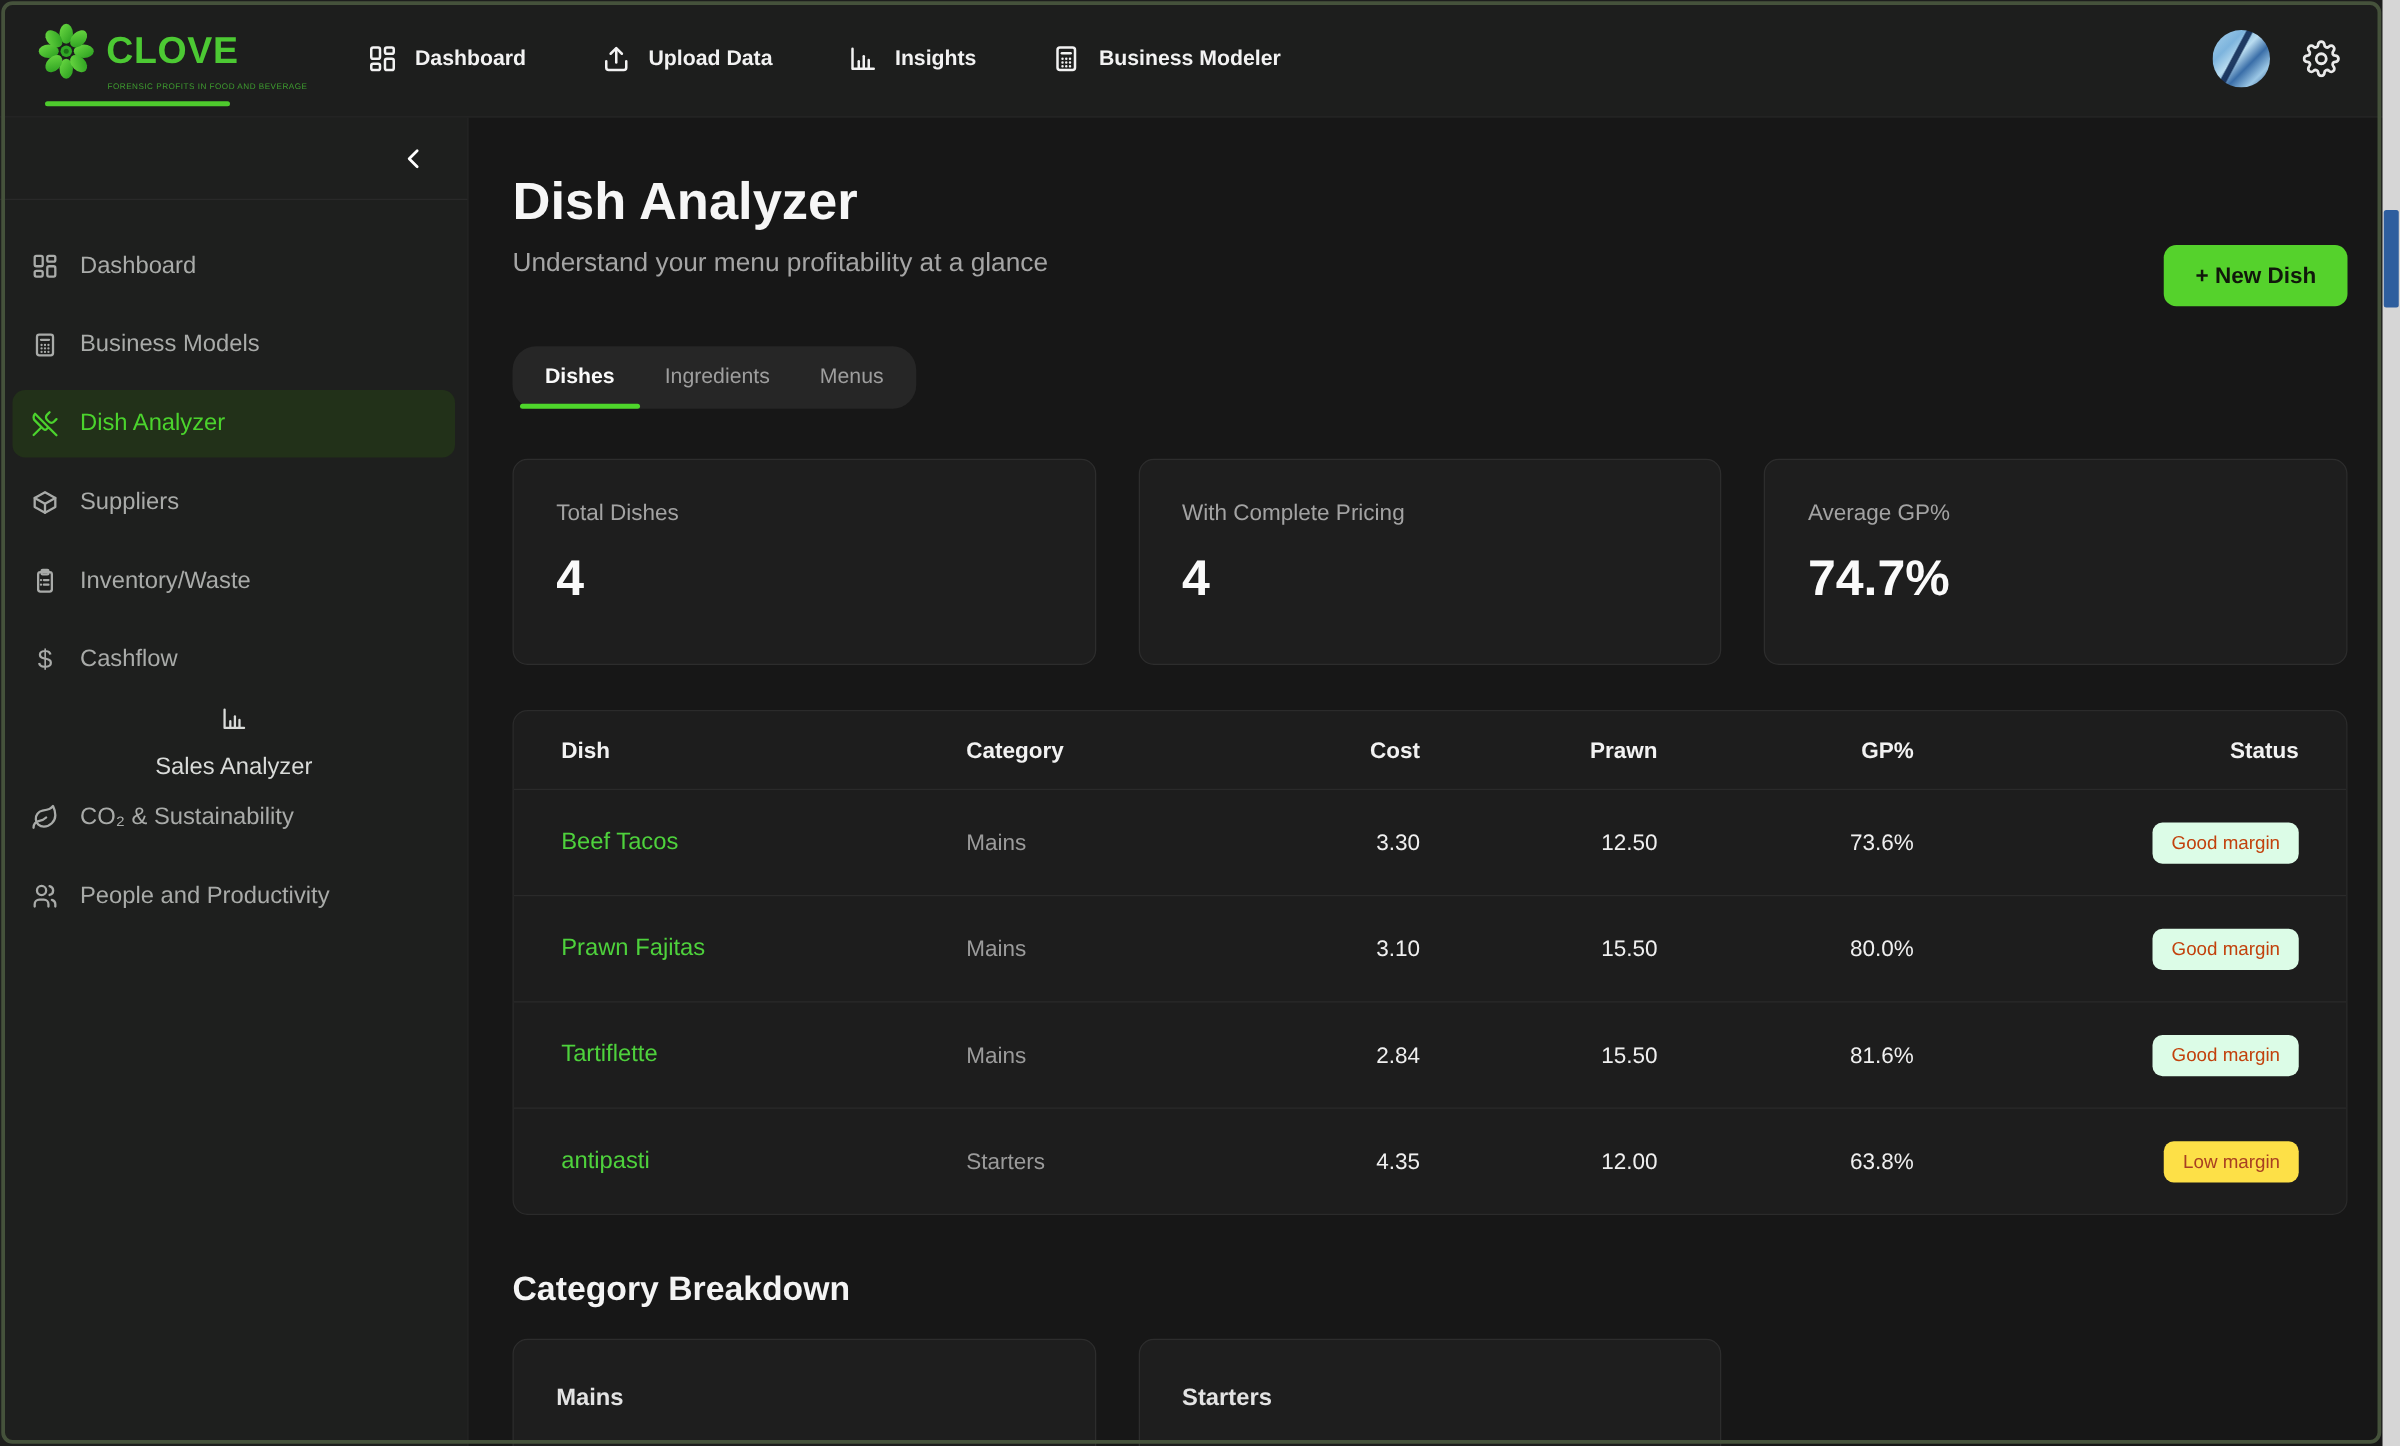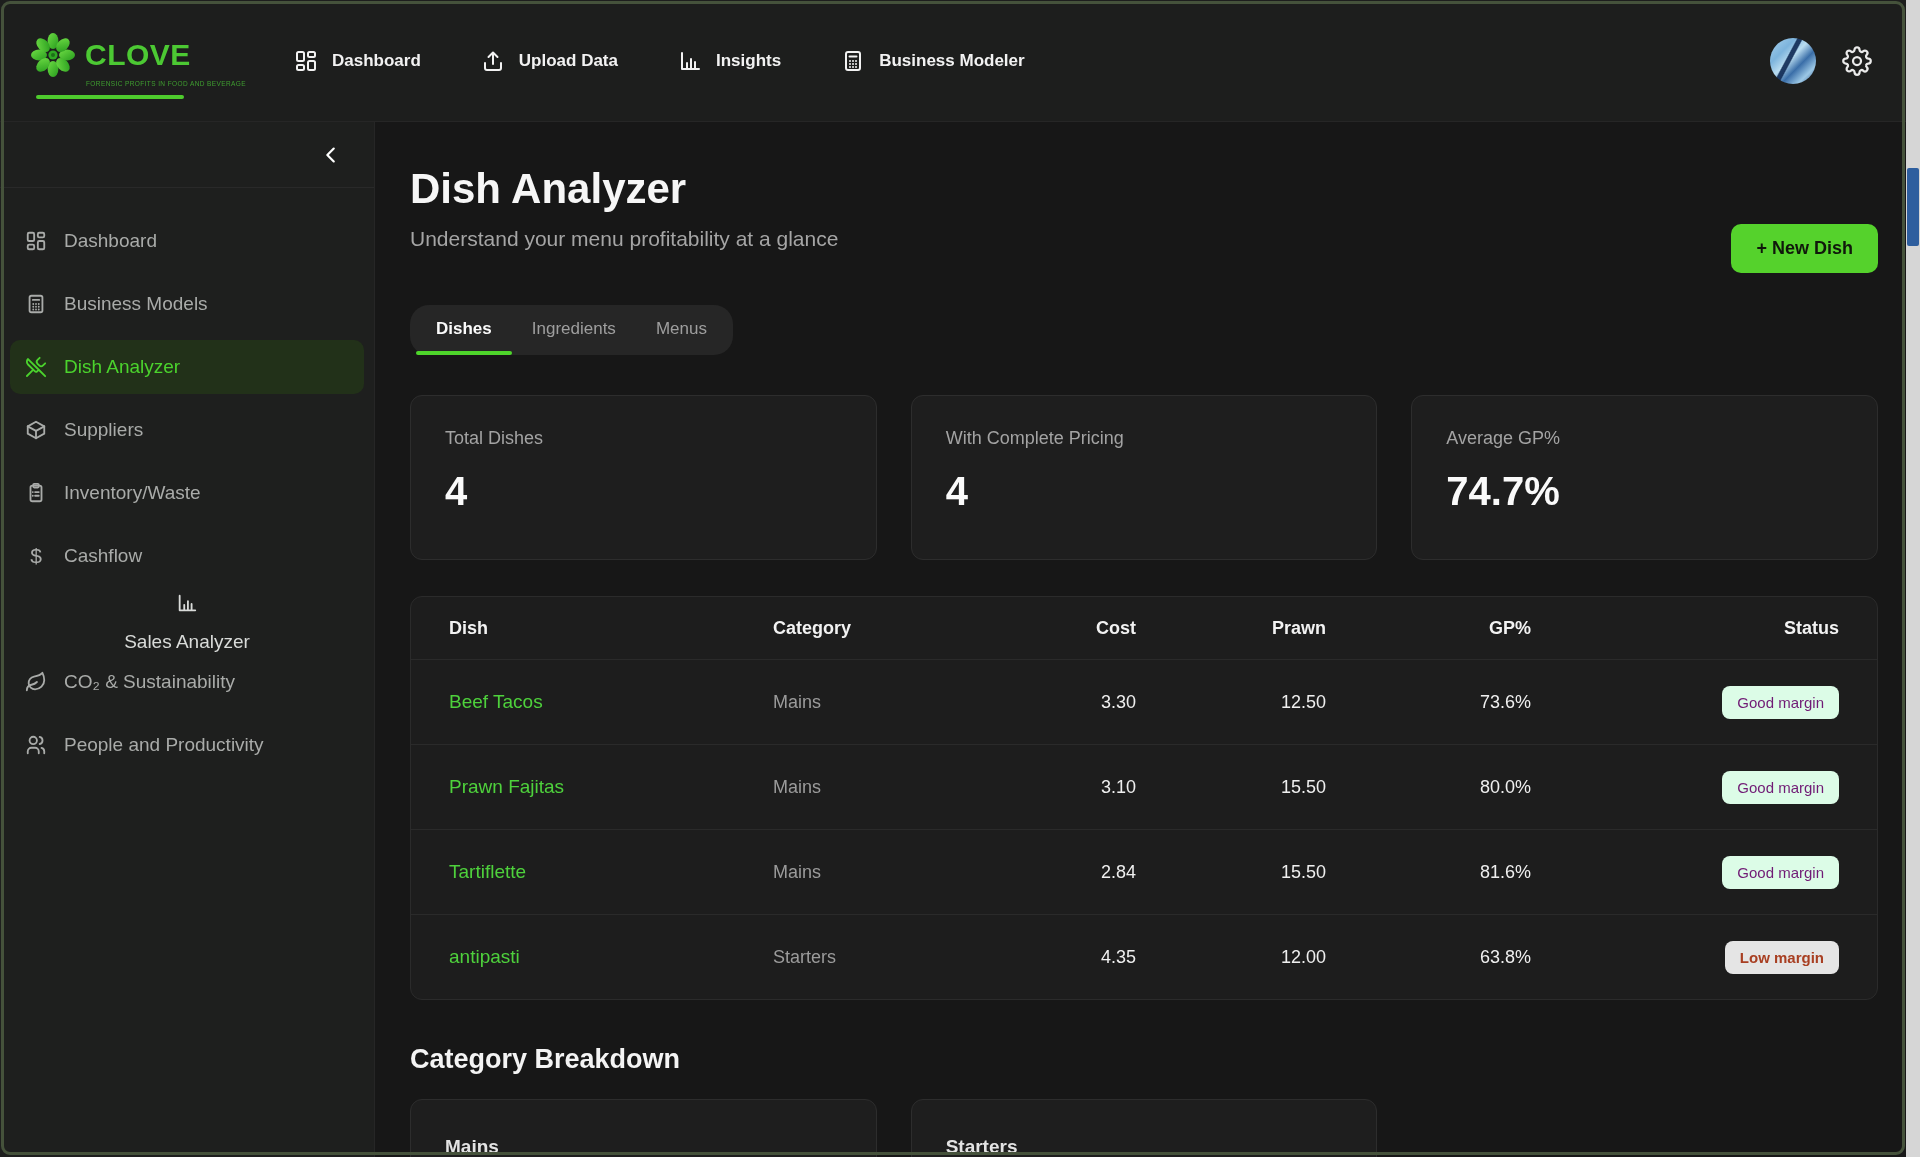--- a/index.html
+++ b/index.html
@@ -5,21 +5,21 @@
   * { margin:0; padding:0; box-sizing:border-box; }
   html,body { width:1920px; height:1157px; overflow:hidden; }
   body {
     font-family:"Liberation Sans", sans-serif;
     background:#171717; color:#f0f0f0; position:relative;
   }
   svg { display:block; }
 
   
   .topbar {
-    height:122px; background:#1d1e1d; border-bottom:1px solid #262626;
+    height:94px; background:#1d1e1d; border-bottom:1px solid #262626;
     display:flex; align-items:center; padding:0 30px; position:relative; z-index:2;
   }
   .brand { display:flex; flex-direction:column; position:relative; padding-bottom:12px; margin-top:10px; }
   .brand-row { display:flex; align-items:center; gap:9px; }
   .brand-name { font-size:30px; font-weight:800; letter-spacing:.5px; color:#4cc933; }
   .brand-tagline { font-size:6.5px; letter-spacing:.4px; color:#3f9e30; margin-left:56px; margin-top:2px; white-space:nowrap; }
   .brand-underline { position:absolute; bottom:0; left:6px; width:148px; height:4px; background:#4ecb2d; border-radius:2px; }
 
   .topnav { display:flex; align-items:center; gap:60px; margin-left:48px; }
   .topnav-item { display:flex; align-items:center; gap:14px; color:#f2f2f2; font-size:17px; font-weight:600; cursor:pointer; }
@@ -76,22 +76,22 @@
 
   .table-card { margin-top:36px; background:#1d1d1d; border:1px solid #2b2b2b; border-radius:12px; overflow:hidden; }
   .t-grid { display:grid; grid-template-columns:324px 1fr 120px 190px 205px 308px; align-items:center; padding:0 38px; }
   .t-head { height:62px; font-size:18px; font-weight:700; color:#f2f2f2; }
   .t-row { height:85px; border-top:1px solid #2a2a2a; }
   .col-r { text-align:right; }
   .cell-dish { font-size:19px; font-weight:400; color:#4ed13c; cursor:pointer; }
   .cell-cat { font-size:18px; color:#9b9b9b; }
   .cell-num { font-size:18px; color:#efefef; }
   .badge { display:inline-block; justify-self:end; font-size:15px; font-weight:500; padding:8px 15px; border-radius:8px; }
-  .badge-good { background:#dcfce7; color:#701a75; }
-  .badge-low { background:#e5e5e5; color:#a83f22;font-weight:bold; }
+  .badge-good { background:#dcfce7; color:#c2410c; }
+  .badge-low { background:#fde047; color:#a83f22; }
 
   .section-heading { margin-top:44px; font-size:27px; font-weight:700; color:#f4f4f4; }
   .breakdown-grid { margin-top:24px; display:grid; grid-template-columns:repeat(3,1fr); gap:34px; }
   .breakdown-card { height:165px; background:#1e1e1e; border:1px solid #2d2d2d; border-radius:12px; padding:36px 34px 0; }
   .breakdown-label { font-size:19px; font-weight:600; color:#e3e3e3; }
 
   
   .frame {
     position:absolute; left:1px; top:1px; right:15px; bottom:2px;
     border:3px solid #45523b; border-radius:9px; pointer-events:none; z-index:50;

